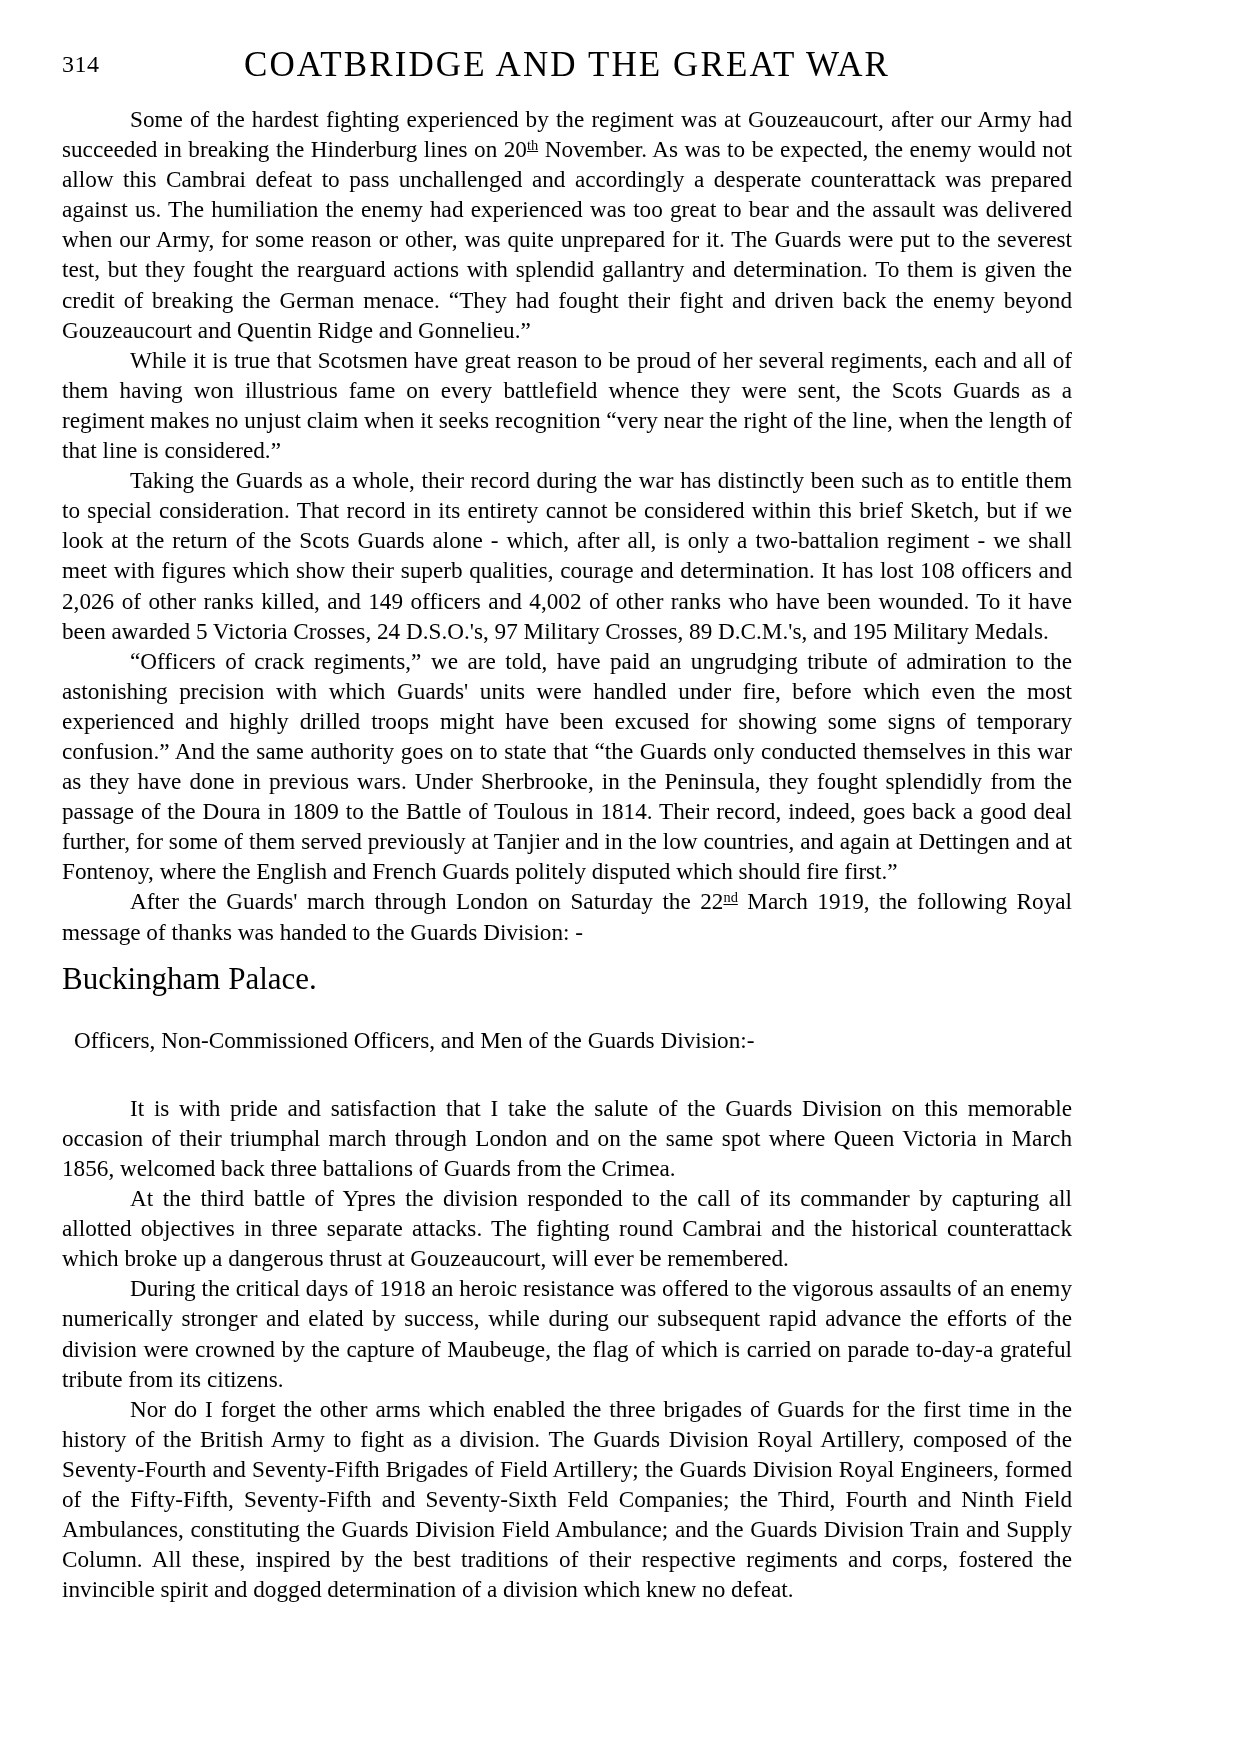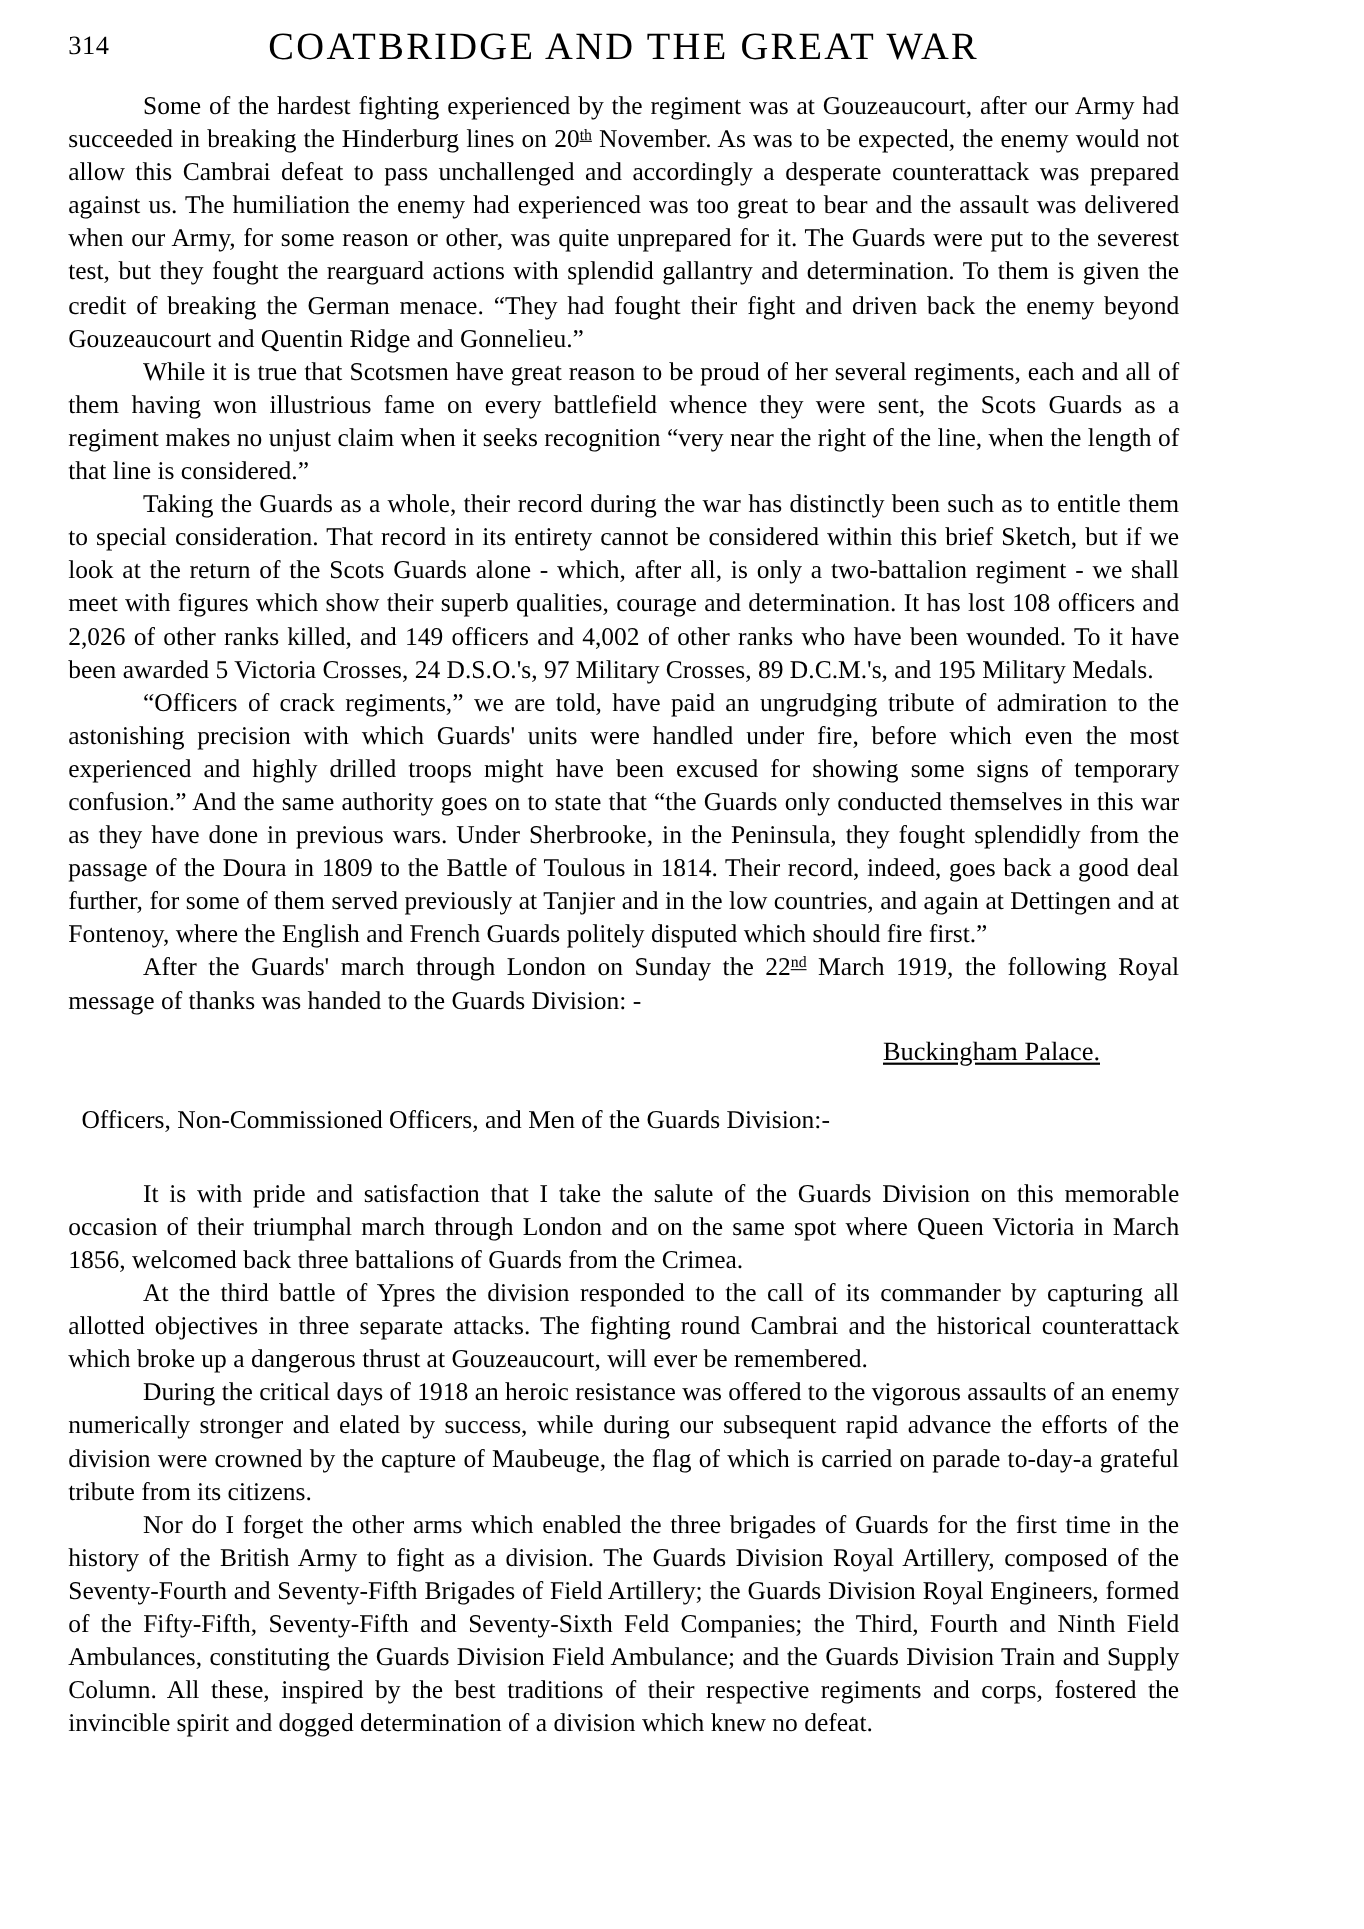--- a/index.html
+++ b/index.html
@@ -24,21 +24,21 @@
     position: absolute;
     left: 62px;
     top: 0;
     width: 1010px;
   }
 
   
   .running-head {
     position: relative;
     height: 52px;
-    margin-top: 24px;
+    margin-top: 46px;
   }
   .folio {
     position: absolute;
     left: 0;
     top: 6px;
     font-size: 24px;
     line-height: 1;
     letter-spacing: 0.5px;
   }
   .book-title {
@@ -73,26 +73,24 @@
   sup {
     font-size: 0.62em;
     line-height: 0;
     vertical-align: 0.48em;
     text-decoration: underline;
   }
 
   
   .place-line {
     margin: 0;
-    font-size: 24px;
+    font-size: 31px;
     line-height: 30.1px;
-    text-align: right;
     padding-right: 72px;
     margin-top: 17px;
-    text-decoration: underline;
   }
   .salutation {
     margin: 12px;
     font-size: 23.2px;
     line-height: 30.1px;
     text-align: left;
     margin-top: 31px;
   }
   .gap-after-salutation {
     height: 26px;
@@ -112,21 +110,21 @@
     <div class="body-text">
 
       <p class="para"><span>Some of the hardest fighting experienced by the regiment was at Gouzeaucourt, after our Army had succeeded in breaking the Hinderburg lines on 20</span><sup>th</sup><span> November.  As was to be expected, the enemy would not allow this Cambrai defeat to pass unchallenged and accordingly a desperate counterattack was prepared against us.  The humiliation the enemy had experienced was too great to bear and the assault was delivered when our Army, for some reason or other, was quite unprepared for it.   The Guards were put to the severest test, but they fought the rearguard actions with splendid gallantry and determination.  To them is given the credit of breaking the German menace.  “They had fought their fight and driven back the enemy beyond Gouzeaucourt and Quentin Ridge and Gonnelieu.”</span></p>
 
       <p class="para">While it is true that Scotsmen have great reason to be proud of her several regiments, each and all of them having won illustrious fame on every battlefield whence they were sent, the Scots Guards as a regiment makes no unjust claim when it seeks recognition “very near the right of the line, when the length of that line is considered.”</p>
 
       <p class="para last-flush">Taking the Guards as a whole, their record during the war has distinctly been such as to entitle them to special consideration.  That record in its entirety cannot be considered within this brief Sketch, but if we look at the return of the Scots Guards alone - which, after all, is only a two-battalion regiment - we shall meet with figures which show their superb qualities, courage and determination.  It has lost 108 officers and 2,026 of other ranks killed, and 149 officers and 4,002 of other ranks who have been wounded.  To it have been awarded 5 Victoria Crosses, 24 D.S.O.'s, 97 Military Crosses, 89 D.C.M.'s, and 195 Military Medals.</p>
 
       <p class="para last-flush">“Officers of crack regiments,” we are told, have paid an ungrudging tribute of admiration to the astonishing precision with which Guards' units were handled under fire, before which even the most experienced and highly drilled troops might have been excused for showing some signs of temporary confusion.”   And the same authority goes on to state that “the Guards only conducted themselves in this war as they have done in previous wars.  Under Sherbrooke, in the Peninsula, they fought splendidly from the passage of the Doura in 1809 to the Battle of Toulous in 1814.  Their record, indeed, goes back a good deal further, for some of them served previously at Tanjier and in the low countries, and again at Dettingen and at Fontenoy, where the English and French Guards politely disputed which should fire first.”</p>
 
-      <p class="para last-flush"><span>After the Guards' march through London on Sunday the 22</span><sup>nd</sup><span> March 1919, the following Royal message of thanks was handed to the Guards Division: -</span></p>
+      <p class="para last-flush"><span>After the Guards' march through London on Saturday the 22</span><sup>nd</sup><span> March 1919, the following Royal message of thanks was handed to the Guards Division: -</span></p>
 
       <p class="place-line">Buckingham Palace.</p>
 
       <p class="salutation">Officers, Non-Commissioned Officers, and Men of the Guards Division:-</p>
 
       <div class="gap-after-salutation"></div>
 
       <p class="para last-flush">It is with pride and satisfaction that I take the salute of the Guards Division on this memorable occasion of their triumphal march through London and on the same spot where Queen Victoria in March 1856, welcomed back three battalions of Guards from the Crimea.</p>
       <p class="para last-flush">At the third battle of Ypres the division responded to the call of its commander by capturing all allotted objectives in three separate attacks.  The fighting round Cambrai and the historical counterattack which broke up a dangerous thrust at Gouzeaucourt, will ever be remembered.</p>
       <p class="para last-flush">During the critical days of 1918 an heroic resistance was offered to the vigorous assaults of an enemy numerically stronger and elated by success, while during our subsequent rapid advance the efforts of the division were crowned by the capture of Maubeuge, the flag of which is carried on parade to-day-a grateful tribute from its citizens.</p>

